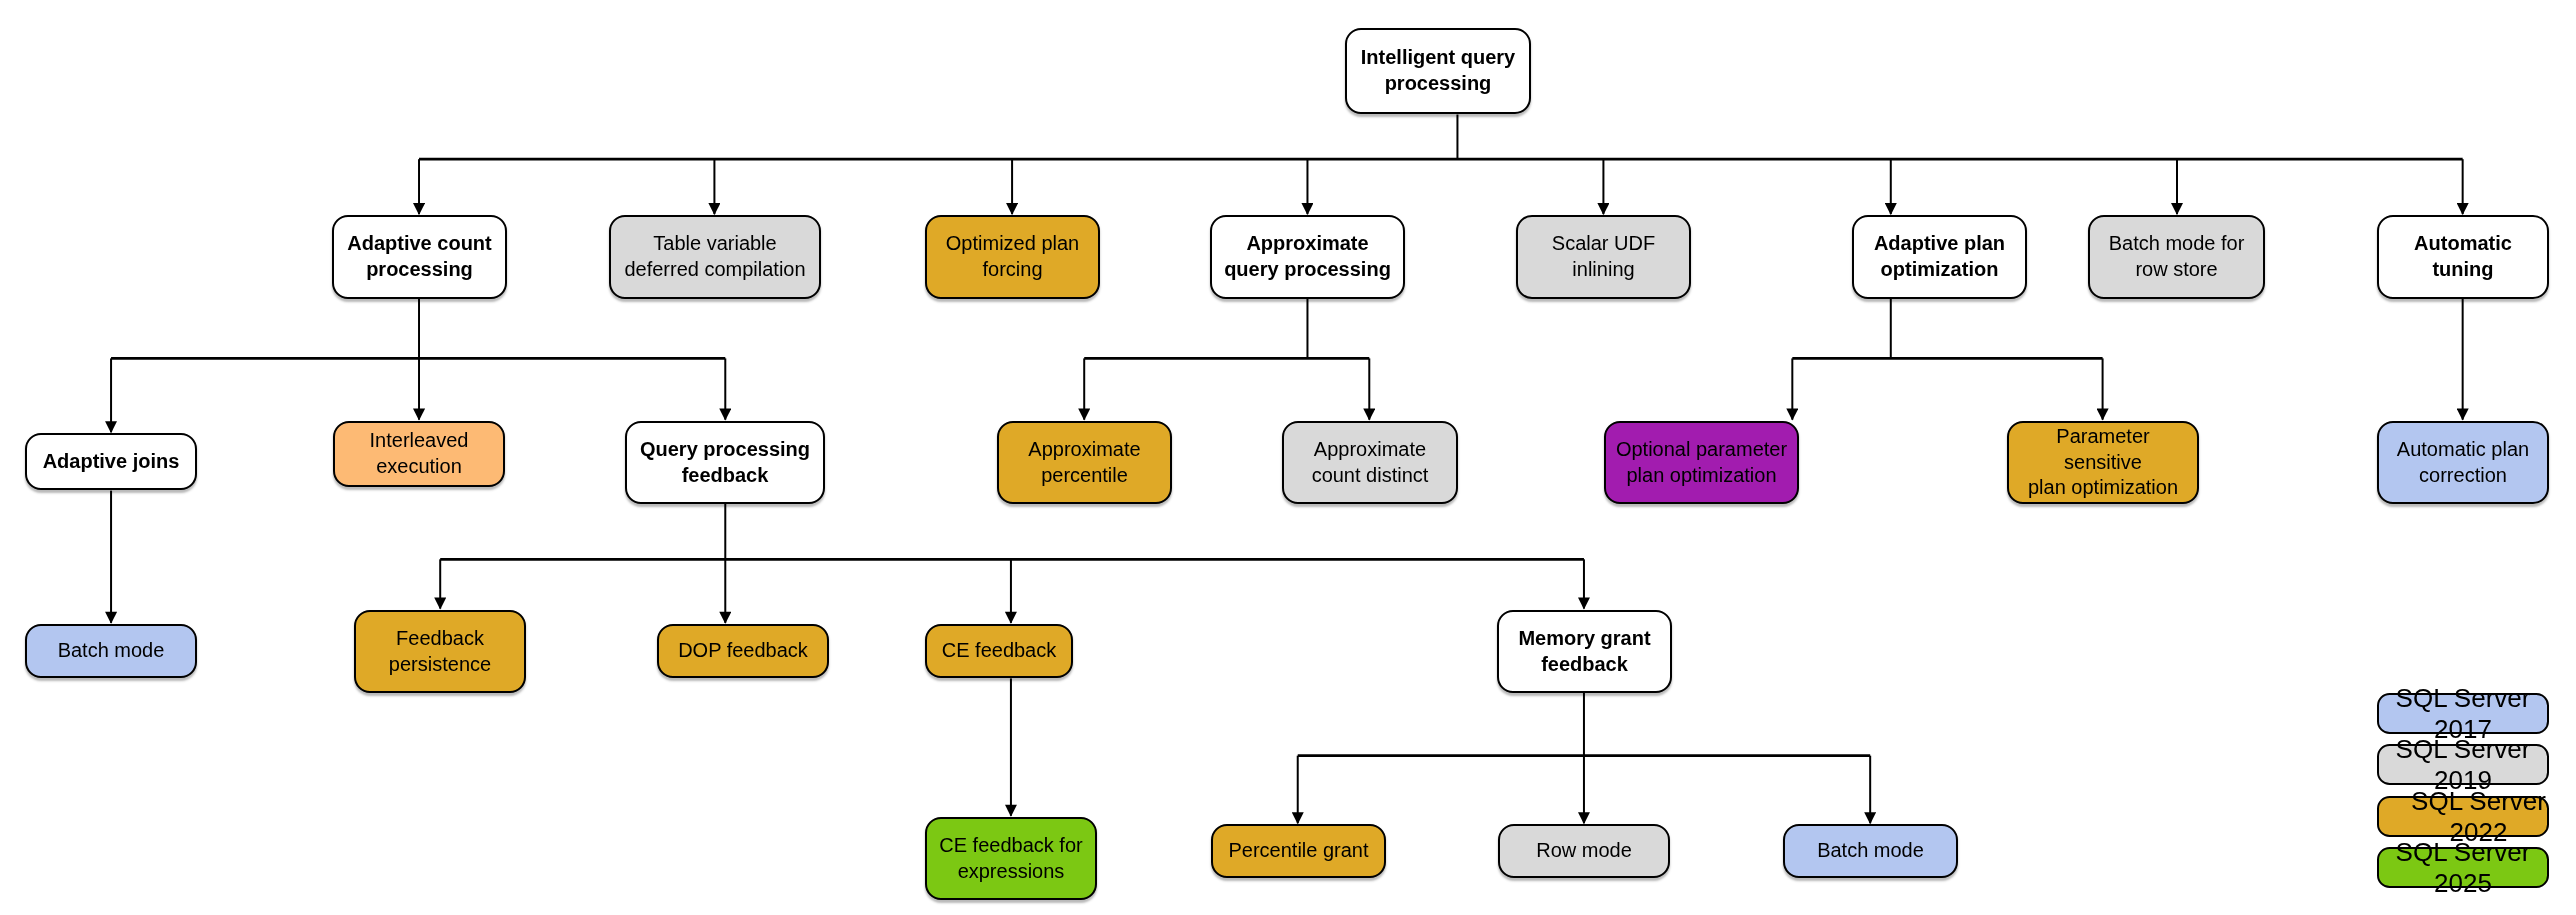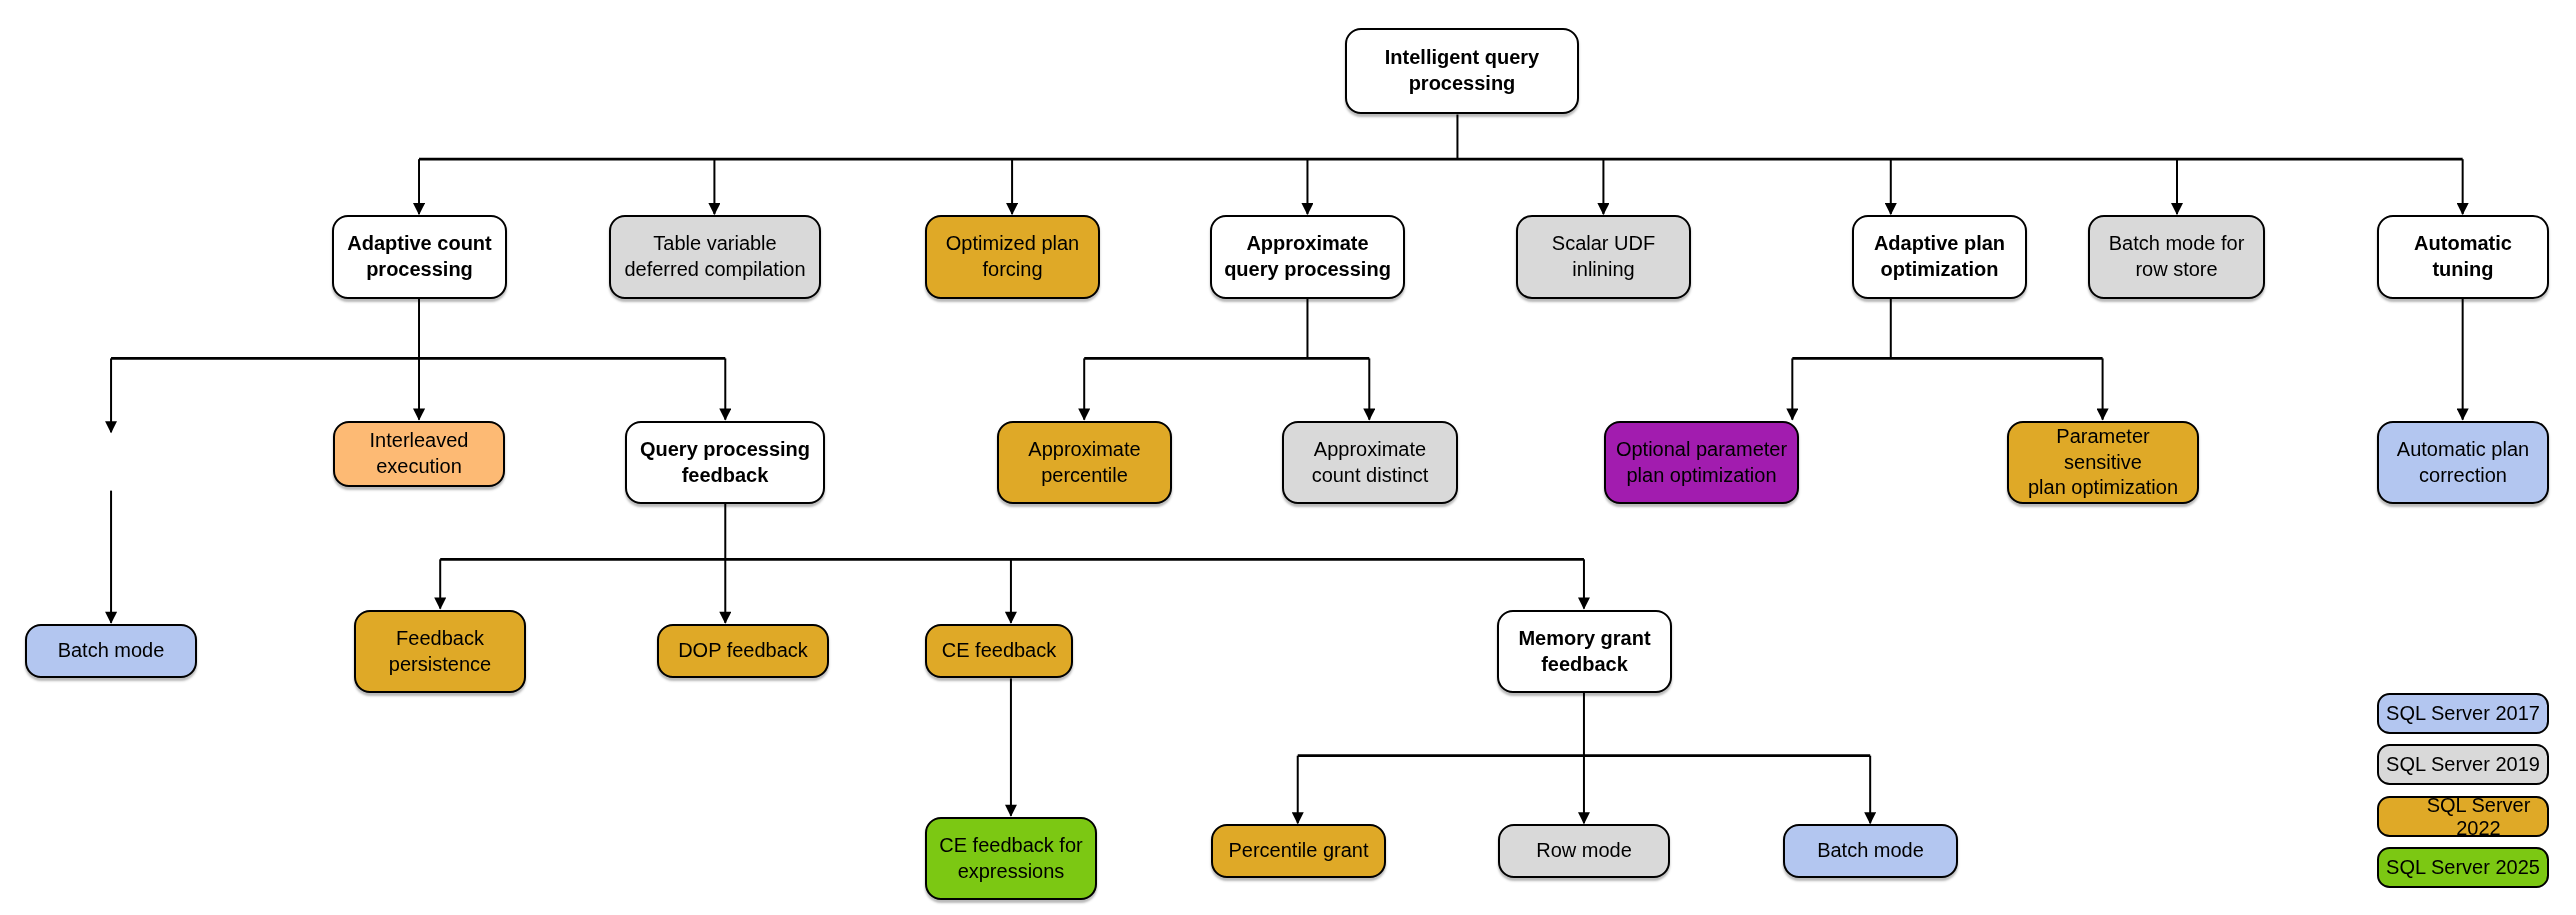--- a/index.html
+++ b/index.html
@@ -6,21 +6,21 @@
             font-family:"Liberation Sans",sans-serif;}
   #canvas{position:relative;width:2576px;height:916px;}
   #wires{position:absolute;left:0;top:0;z-index:0;}
   .node{position:absolute;z-index:1;box-sizing:border-box;border:2.3px solid #000;border-radius:16px;
         display:flex;align-items:center;justify-content:center;text-align:center;
         white-space:pre-line;color:#000;font-size:20px;line-height:1.28;font-weight:400;
         background:#fff;box-shadow:0 2.9px 2.3px rgba(0,0,0,0.28);padding:3.4px 5.7px;}
   .cat{font-weight:700;}            
   .pill{position:absolute;z-index:1;box-sizing:border-box;border:2.3px solid #000;border-radius:12.6px;
         display:flex;align-items:center;justify-content:center;text-align:center;
-        font-size:20px;color:#000;background:#fff;}
+        font-size:26px;color:#000;background:#fff;}
 </style>
 </head>
 <body>
 
 <div id="canvas">
 
   <svg id="wires" width="2576" height="916" viewBox="0 0 4500 1600">
     <defs>
       <marker id="arr" viewBox="0 0 10 10" refX="9.2" refY="5" markerWidth="28" markerHeight="21" markerUnits="userSpaceOnUse" orient="auto-start-reverse">
         <path d="M0,0 L10,5 L0,10 z" fill="#000"></path>
@@ -85,40 +85,41 @@
 
     <g stroke="#000" fill="none">
       <path d="M2767,1210 V1320" stroke-width="3.5"></path>
       <path d="M2267,1320 H3267" stroke-width="5"></path>
       <path d="M2267,1320 V1438" stroke-width="3.5" marker-end="url(#arr)"></path>
       <path d="M2767,1320 V1438" stroke-width="3.5" marker-end="url(#arr)"></path>
       <path d="M3267,1320 V1438" stroke-width="3.5" marker-end="url(#arr)"></path>
     </g>
   </svg>
 
-  <div class="node cat" style="left: 1345px; top: 28px; width: 234px; height: 86px; background: rgb(255, 255, 255);">Intelligent query
+  <div class="node cat" style="left: 1345px; top: 28px; width: 186px; height: 86px; background: rgb(255, 255, 255);">Intelligent query
 processing</div>
 
   <div class="node cat" style="left: 332px; top: 215px; width: 175px; height: 84px; background: rgb(255, 255, 255);">Adaptive count
 processing</div>
   <div class="node" style="left: 609px; top: 215px; width: 212px; height: 84px; background: rgb(217, 217, 217);">Table variable
 deferred compilation</div>
   <div class="node" style="left: 925px; top: 215px; width: 175px; height: 84px; background: rgb(223, 169, 39);">Optimized plan
 forcing</div>
   <div class="node cat" style="left: 1210px; top: 215px; width: 195px; height: 84px; background: rgb(255, 255, 255);">Approximate
 query processing</div>
   <div class="node" style="left: 1516px; top: 215px; width: 175px; height: 84px; background: rgb(217, 217, 217);">Scalar UDF
 inlining</div>
   <div class="node cat" style="left: 1852px; top: 215px; width: 175px; height: 84px; background: rgb(255, 255, 255);">Adaptive plan
 optimization</div>
   <div class="node" style="left: 2088px; top: 215px; width: 177px; height: 84px; background: rgb(217, 217, 217);">Batch mode for
 row store</div>
   <div class="node cat" style="left: 2377px; top: 215px; width: 172px; height: 84px; background: rgb(255, 255, 255);">Automatic
 tuning</div>
 
+  <div class="node cat" style="left: 25px; top: 433px; width: 172px; height: 57px; background: rgb(255, 255, 255);">Adaptive joins</div>
   <div class="node" style="left: 333px; top: 421px; width: 172px; height: 66px; background: #fdba74;">Interleaved
 execution</div>
   <div class="node cat" style="left: 625px; top: 421px; width: 200px; height: 83px; background: rgb(255, 255, 255);">Query processing
 feedback</div>
   <div class="node" style="left: 997px; top: 421px; width: 175px; height: 83px; background: rgb(223, 169, 39);">Approximate
 percentile</div>
   <div class="node" style="left: 1282px; top: 421px; width: 176px; height: 83px; background: rgb(217, 217, 217);">Approximate
 count distinct</div>
   <div class="node" style="left: 1604px; top: 421px; width: 195px; height: 83px; background: #a21caf;">Optional parameter
 plan optimization</div>

